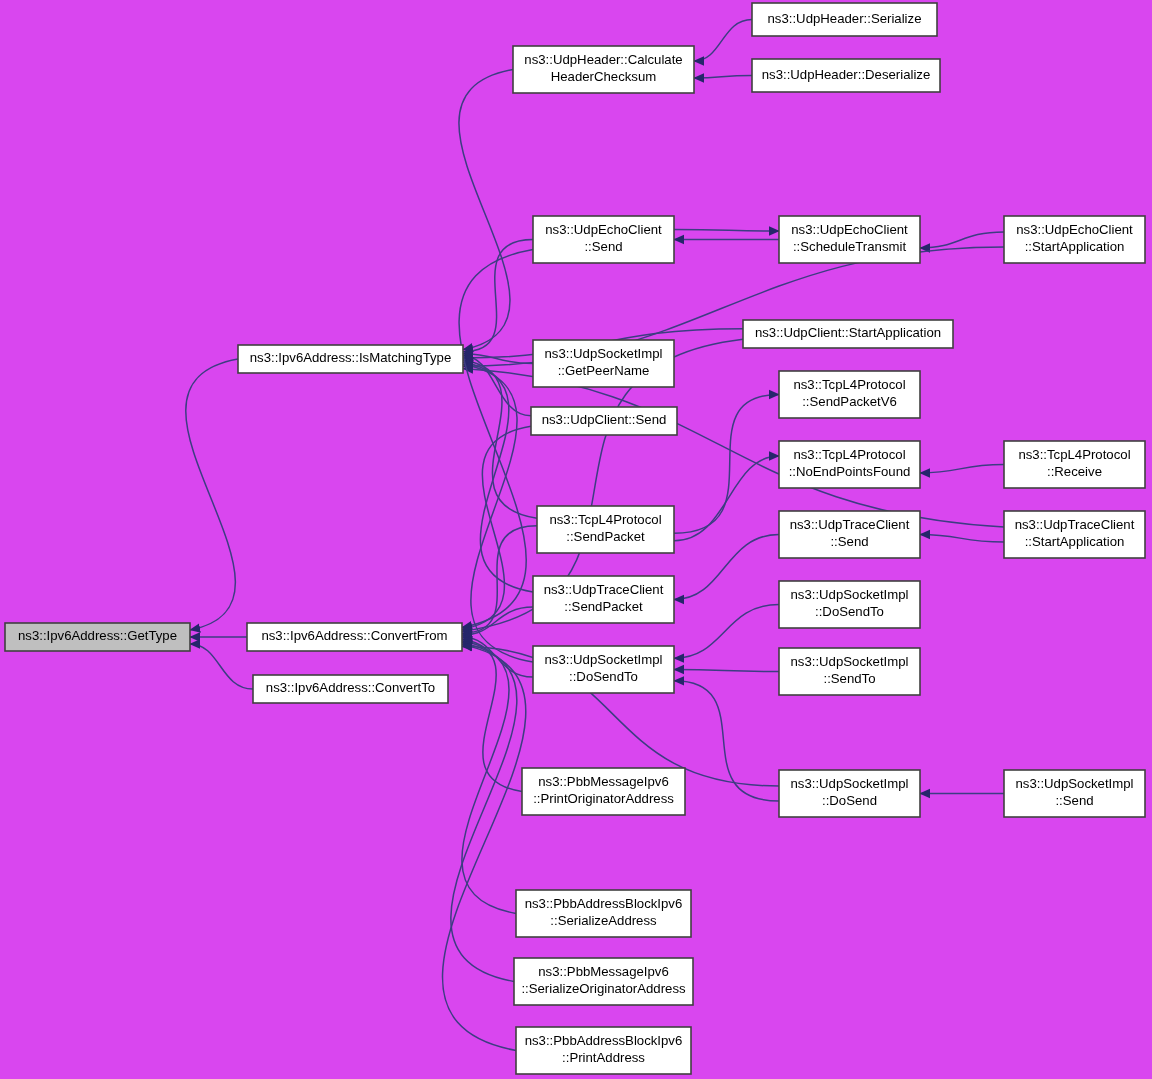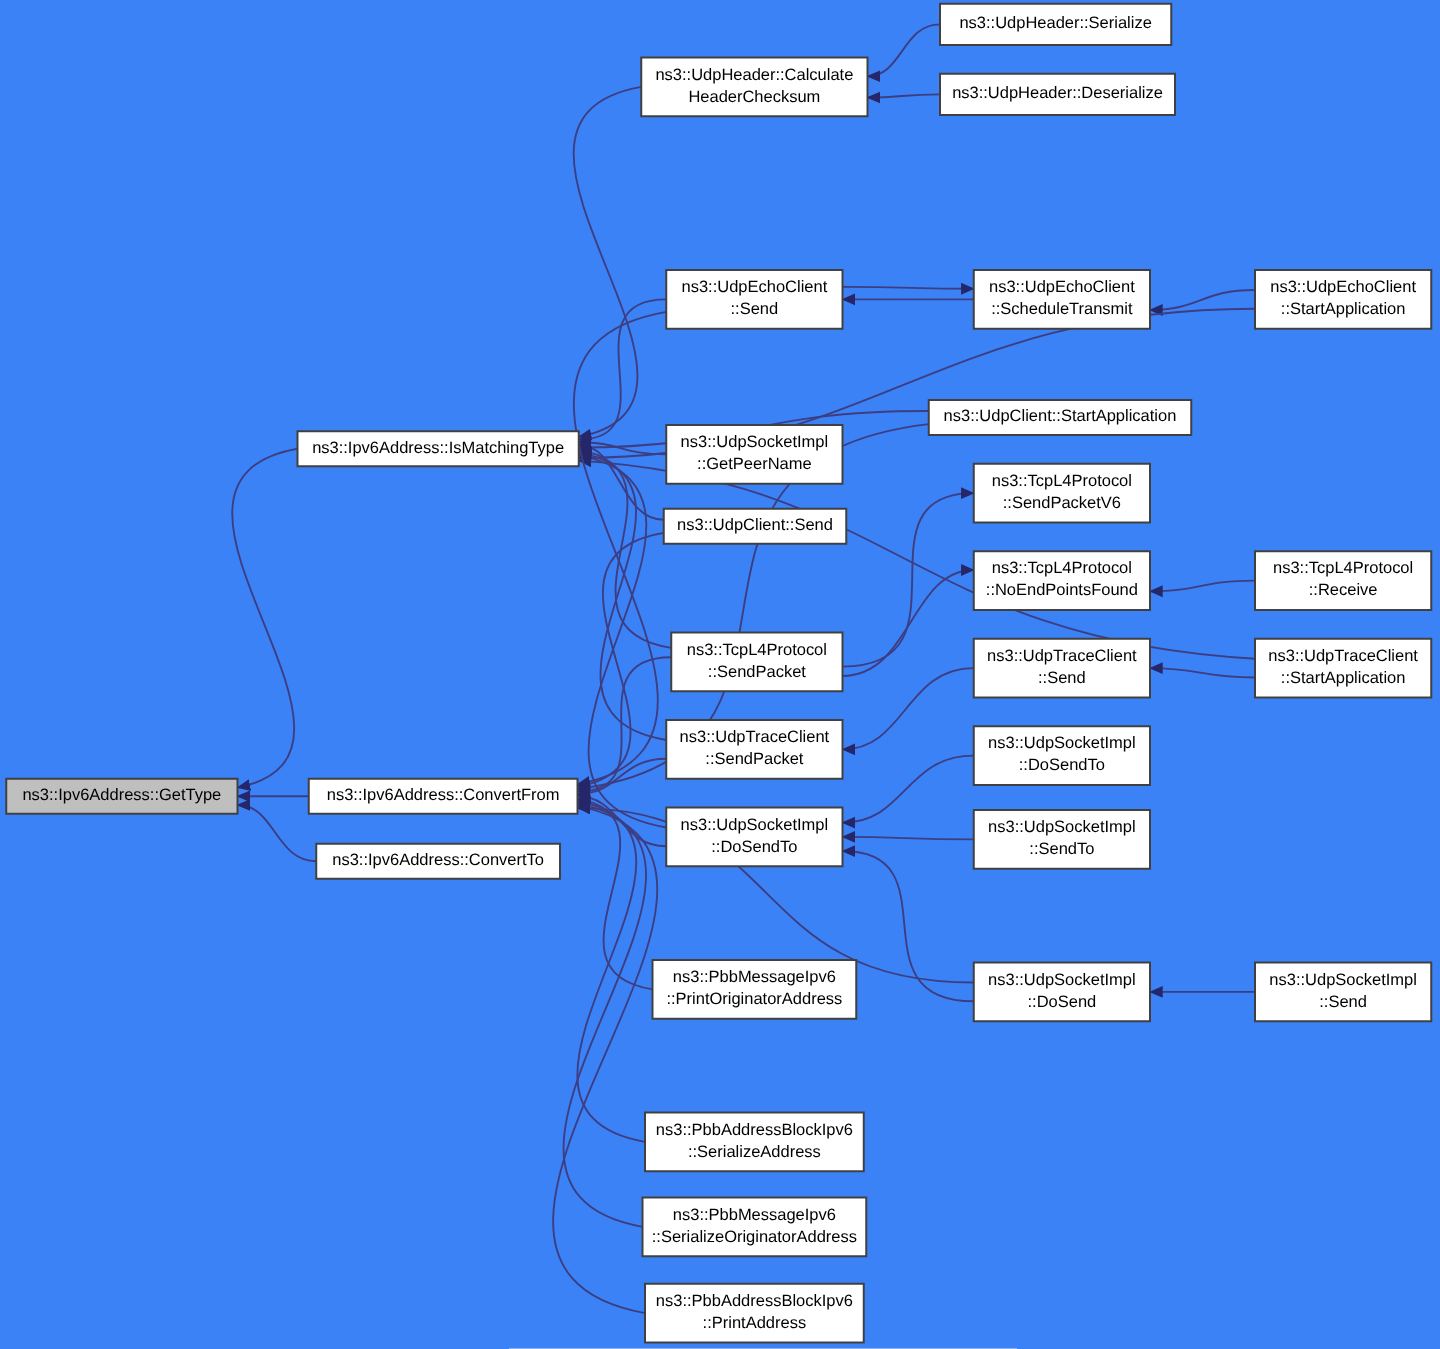--- a/index.html
+++ b/index.html
@@ -1,17 +1,17 @@
 <!DOCTYPE html>
 <html><head>
 <meta charset="utf-8">
 <style>
   html,body{margin:0;padding:0;background:#ffffff;}
   body{font-family:"Liberation Sans",sans-serif;}
-  #graph-root{position:relative;width:1152px;height:1079px;background:#3b82f6;overflow:hidden;}
+  #graph-root{position:relative;width:1152px;height:1079px;background:#d946ef;overflow:hidden;}
   svg#callgraph{position:absolute;left:0;top:0;width:1152px;height:1079px;display:block;}
   .node-box{fill:#ffffff;stroke:#404040;stroke-width:1.6;}
   .node-box.root{fill:#bfbfbf;stroke:#404040;stroke-width:1.6;}
   .node-label{font-family:"Liberation Sans",sans-serif;font-size:13.2px;fill:#000000;text-anchor:middle;dominant-baseline:middle;}
   .edge{fill:none;stroke:#3d3d82;stroke-width:1.5;}
   .edge-head{fill:#26266b;stroke:none;}
 </style>
 </head>
 <body>
 

